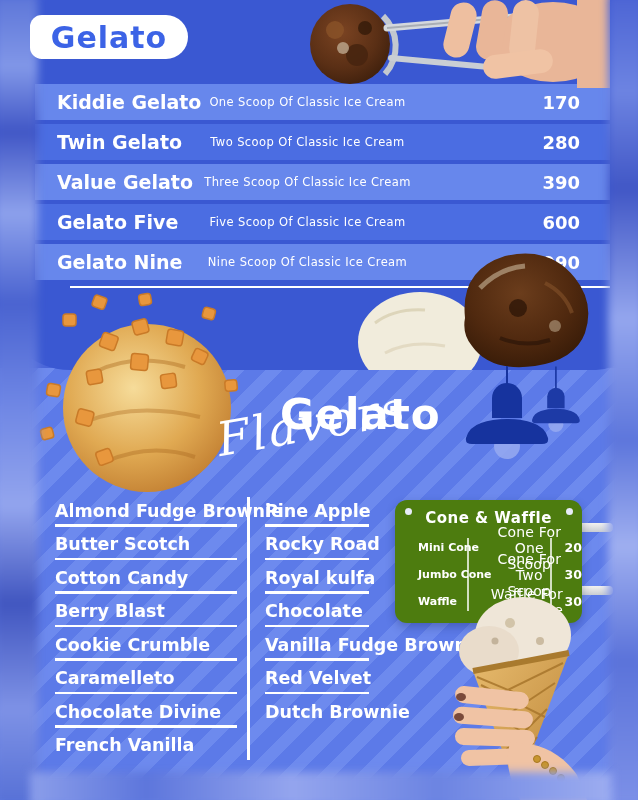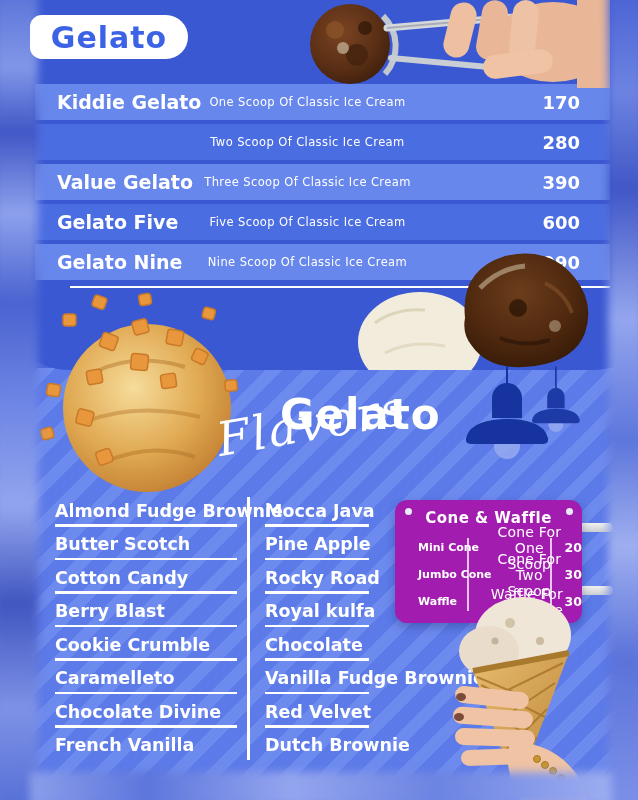--- a/index.html
+++ b/index.html
@@ -41,21 +41,21 @@
      font-size:17.5px;font-weight:bold;color:#ffffff;white-space:nowrap;}
   .flavor-item::after{content:"";position:absolute;left:0;bottom:1px;height:2.5px;background:#ffffff;width:182px;}
   .flavor-col.right .flavor-item::after{width:104px;}
   .flavor-col div.flavor-item:last-of-type::after{display:none;}
   .flavor-separator{position:absolute;left:247px;top:497px;width:2.5px;height:263px;background:#ffffff;z-index:3;}
 
   
   .stick{position:absolute;width:37px;height:9px;border-radius:4px;z-index:3;
      background:linear-gradient(180deg,#f4f3f0,#c9cdd2);}
   .stick.s1{left:576px;top:523px;} .stick.s2{left:576px;top:586px;}
-  .cw-card{position:absolute;left:395px;top:500px;width:187px;height:123px;background:#a21caf;
+  .cw-card{position:absolute;left:395px;top:500px;width:187px;height:123px;background:#4d7c0f;
      border-radius:12px;z-index:4;box-shadow:0 4px 10px rgba(20,30,90,.3);}
   .cw-dot{position:absolute;top:8px;width:7px;height:7px;border-radius:50%;background:#e8ecf8;}
   .cw-dot.d1{left:10px;} .cw-dot.d2{right:9px;}
   .cw-title{margin-top:9px;text-align:center;font-size:15px;font-weight:bold;color:#ffffff;letter-spacing:.5px;}
   .cw-rows{position:absolute;top:34px;left:0;right:0;}
   .cw-row{display:flex;align-items:center;height:27px;}
   .cw-name{padding-left:23px;width:60px;font-size:11px;font-weight:bold;color:#ffffff;white-space:nowrap;}
   .cw-desc{width:82px;text-align:center;font-size:14px;color:#ffffff;letter-spacing:.2px;padding-left:16px;}
   .cw-price{flex:1;text-align:center;font-size:12.5px;font-weight:bold;color:#ffffff;}
   .cw-vline{position:absolute;top:38px;bottom:12px;width:1.5px;background:rgba(255,255,255,.75);}
@@ -109,20 +109,21 @@
 
     <div class="menu-rows">
 
         <div class="menu-row">
           <span class="row-name">Kiddie Gelato</span>
           <span class="row-desc">One Scoop Of Classic Ice Cream</span>
           <span class="row-price">170</span>
         </div>
 
         <div class="menu-row">
+          <span class="row-name">Twin Gelato</span>
           <span class="row-desc">Two Scoop Of Classic Ice Cream</span>
           <span class="row-price">280</span>
         </div>
 
         <div class="menu-row">
           <span class="row-name">Value Gelato</span>
           <span class="row-desc">Three Scoop Of Classic Ice Cream</span>
           <span class="row-price">390</span>
         </div>
 
@@ -243,23 +244,20 @@
         <span>Chocolate Divine</span>
       </div>
 
       <div class="flavor-item">
         <span>French Vanilla</span>
       </div>
     </div>
   <div class="flavor-separator"></div>
   <div class="flavor-col right">
 
-      <div class="flavor-item">
-        <span>Mocca Java</span>
-      </div>
 
       <div class="flavor-item">
         <span>Pine Apple</span>
       </div>
 
       <div class="flavor-item">
         <span>Rocky Road</span>
       </div>
 
       <div class="flavor-item">

